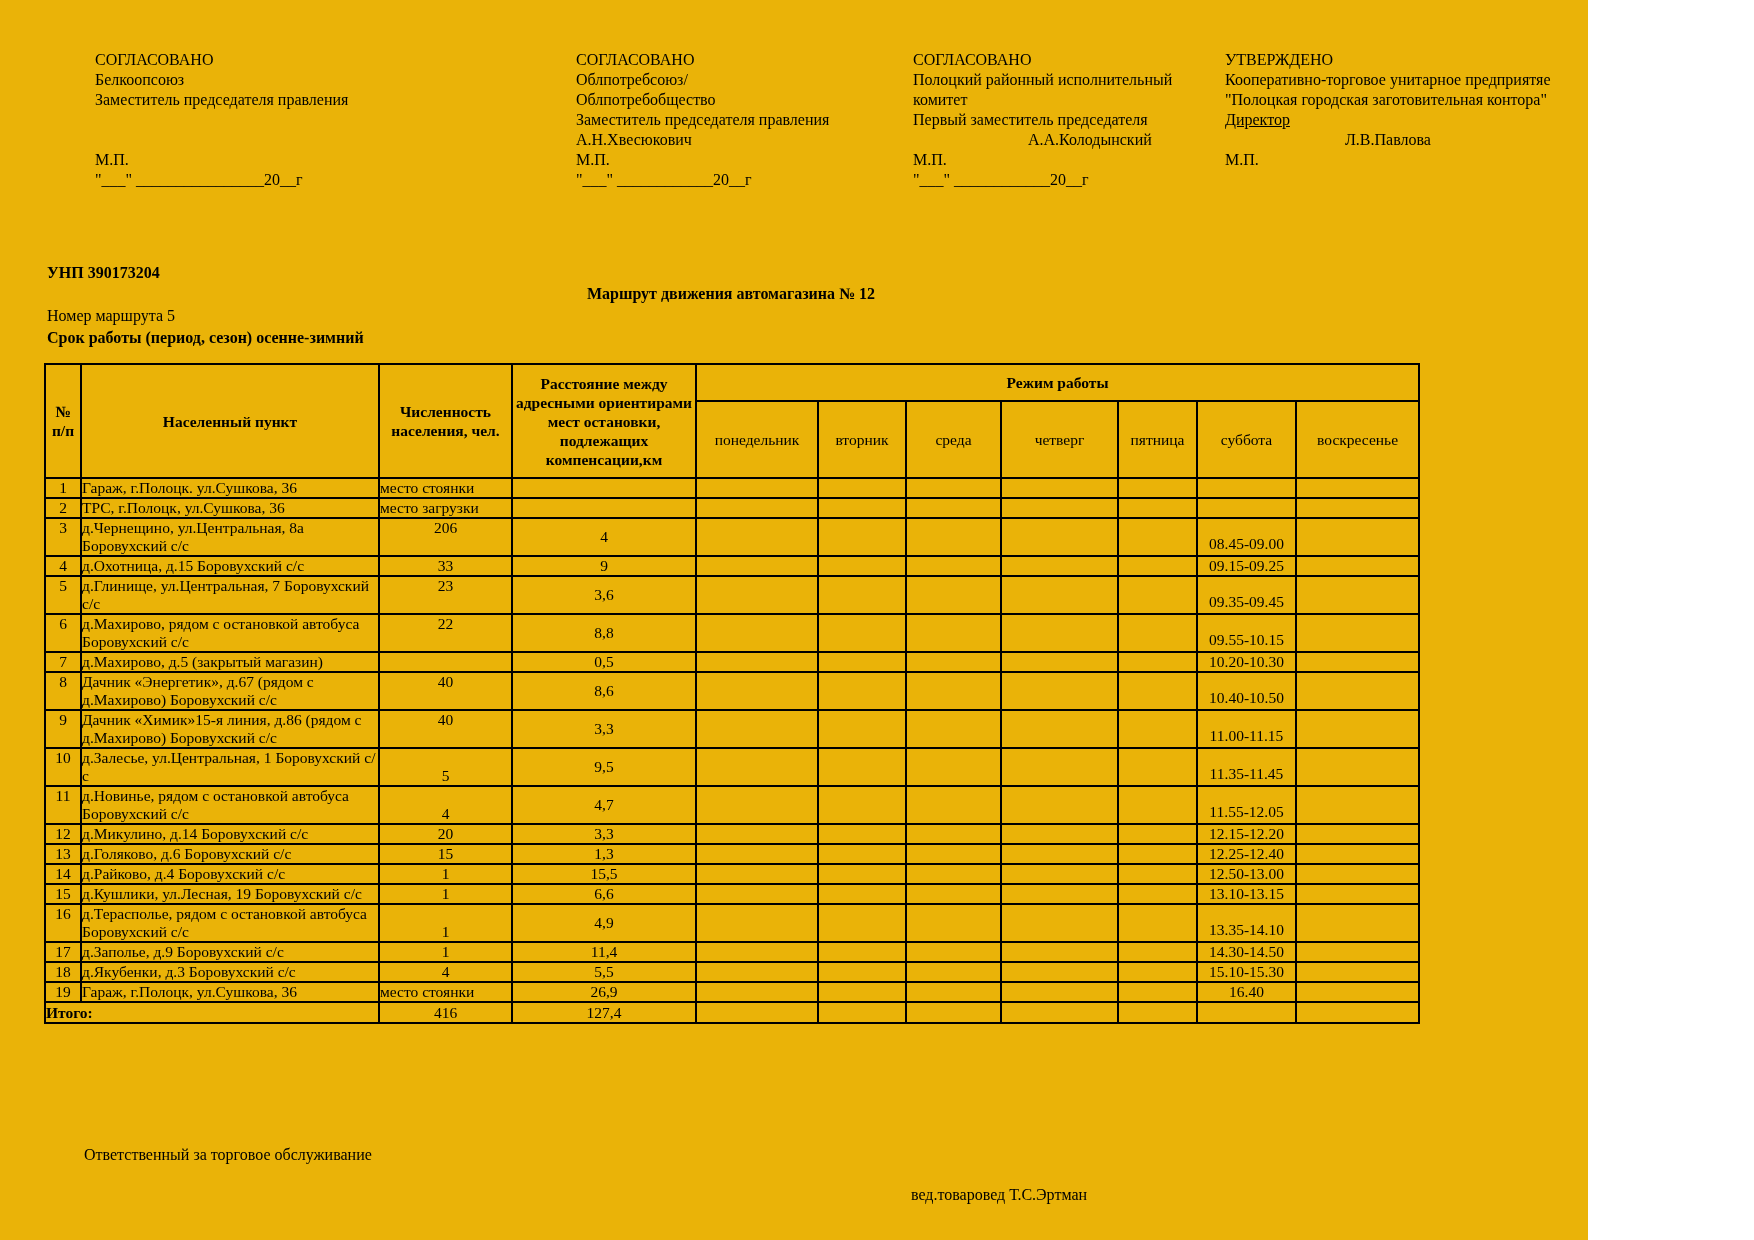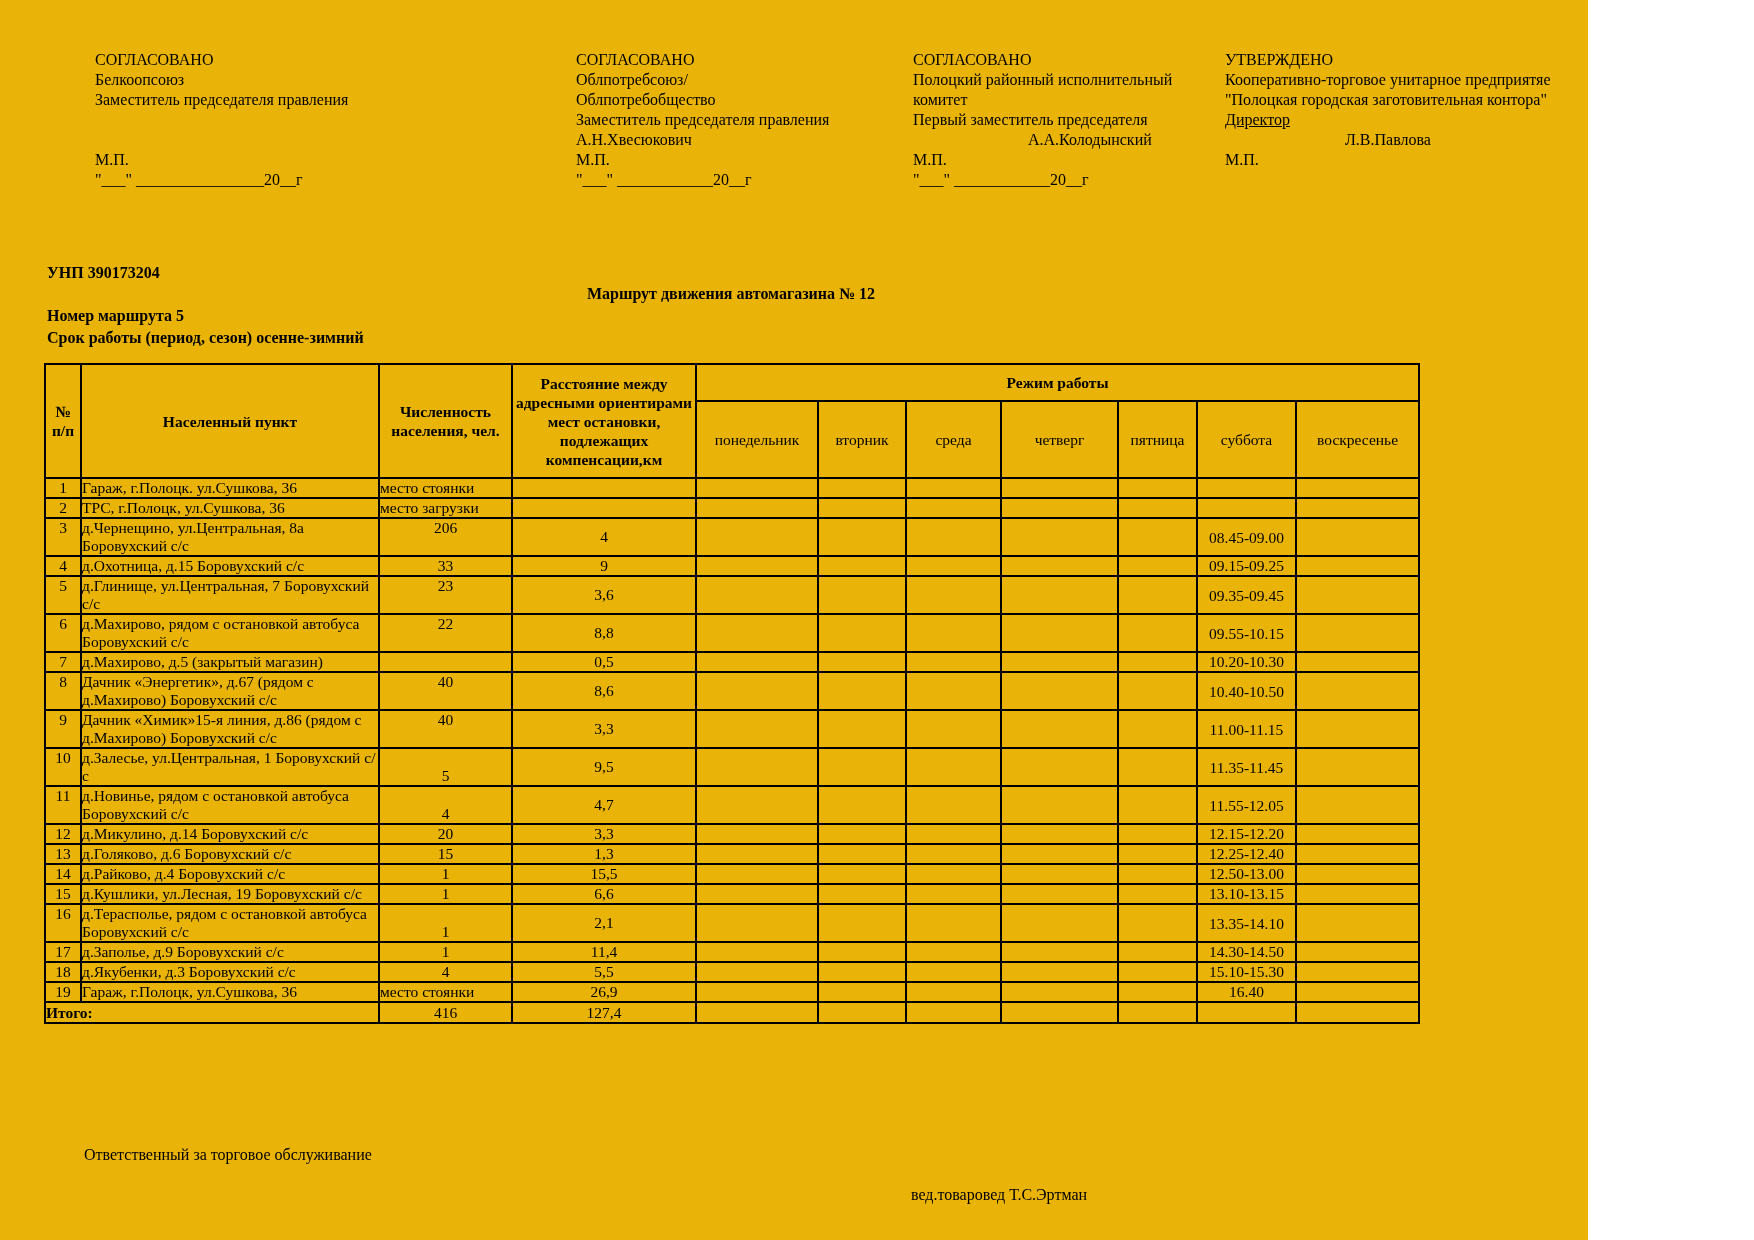--- a/index.html
+++ b/index.html
@@ -14,21 +14,21 @@
   .ac4{left:1225px;width:370px;}
   .aline{min-height:20px;white-space:nowrap;}
   .indent115{padding-left:115px;}
   .indent120{padding-left:120px;}
   .u{text-decoration:underline;}
 
   
   .company{position:absolute;left:47px;top:228px;font-weight:bold;white-space:nowrap;}
   .unp{position:absolute;left:47px;top:264px;font-weight:bold;}
   .route-title{position:absolute;left:44px;top:285px;width:1374px;text-align:center;font-weight:bold;}
-  .route-num{position:absolute;left:47px;top:307px;font-weight:bold;}
+  .route-num{position:absolute;left:47px;top:307px;font-weight:normal;}
   .season{position:absolute;left:47px;top:329px;font-weight:bold;}
 
   
   table.route{position:absolute;left:44px;top:363px;width:1374px;border-collapse:collapse;table-layout:fixed;
               font-size:15.5px;}
   table.route th,table.route td{border:2px solid #000;padding:0;overflow:hidden;}
   table.route th{font-weight:bold;text-align:center;vertical-align:middle;line-height:19px;padding:8px 2px;}
   table.route th.day{font-weight:normal;}
   tr.hrow1{height:21px;}
   tr.hrow2{height:77px;}
@@ -37,21 +37,21 @@
   tr.double{height:36px;}
   td.num{text-align:center;vertical-align:top;}
   td.name{text-align:left;vertical-align:top;padding:0 2px 0 4px;}
   td.name.vbottom{vertical-align:bottom;margin-left:27px;}
   td.pop{text-align:center;vertical-align:middle;}
   td.pop.vtop{vertical-align:top;}
   td.pop.vbottom{vertical-align:bottom;}
   td.pop.left{text-align:left;padding-left:0;}
   td.dist{text-align:center;vertical-align:middle;}
   td.time{text-align:center;vertical-align:middle;}
-  td.time.vbottom{vertical-align:bottom;padding-bottom:8px;}
+  td.time.vbottom{vertical-align:bottom;padding-bottom:2px;}
   tr.total{height:21px;margin-top:28px;}
   td.total-label{font-weight:bold;text-align:left;padding-left:3px;vertical-align:middle;}
 
   
   .footer-left{position:absolute;left:84px;top:1146px;}
   .footer-right{position:absolute;left:911px;top:1146px;margin-top:40px;}
 </style>
 </head>
 <body>
 
@@ -327,21 +327,21 @@
           <td class="time"></td>
           <td class="time"></td>
           <td class="time"></td>
           <td class="time">13.10-13.15</td>
           <td class="time"></td>
         </tr>
         <tr class="double">
           <td class="num">16</td>
           <td class="name">д.Терасполье, рядом с остановкой автобуса Боровухский с/с</td>
           <td class="pop vbottom">1</td>
-          <td class="dist">2,1</td>
+          <td class="dist">4,9</td>
           <td class="time"></td>
           <td class="time"></td>
           <td class="time"></td>
           <td class="time"></td>
           <td class="time"></td>
           <td class="time vbottom">13.35-14.10</td>
           <td class="time"></td>
         </tr>
         <tr class="single">
           <td class="num">17</td>

